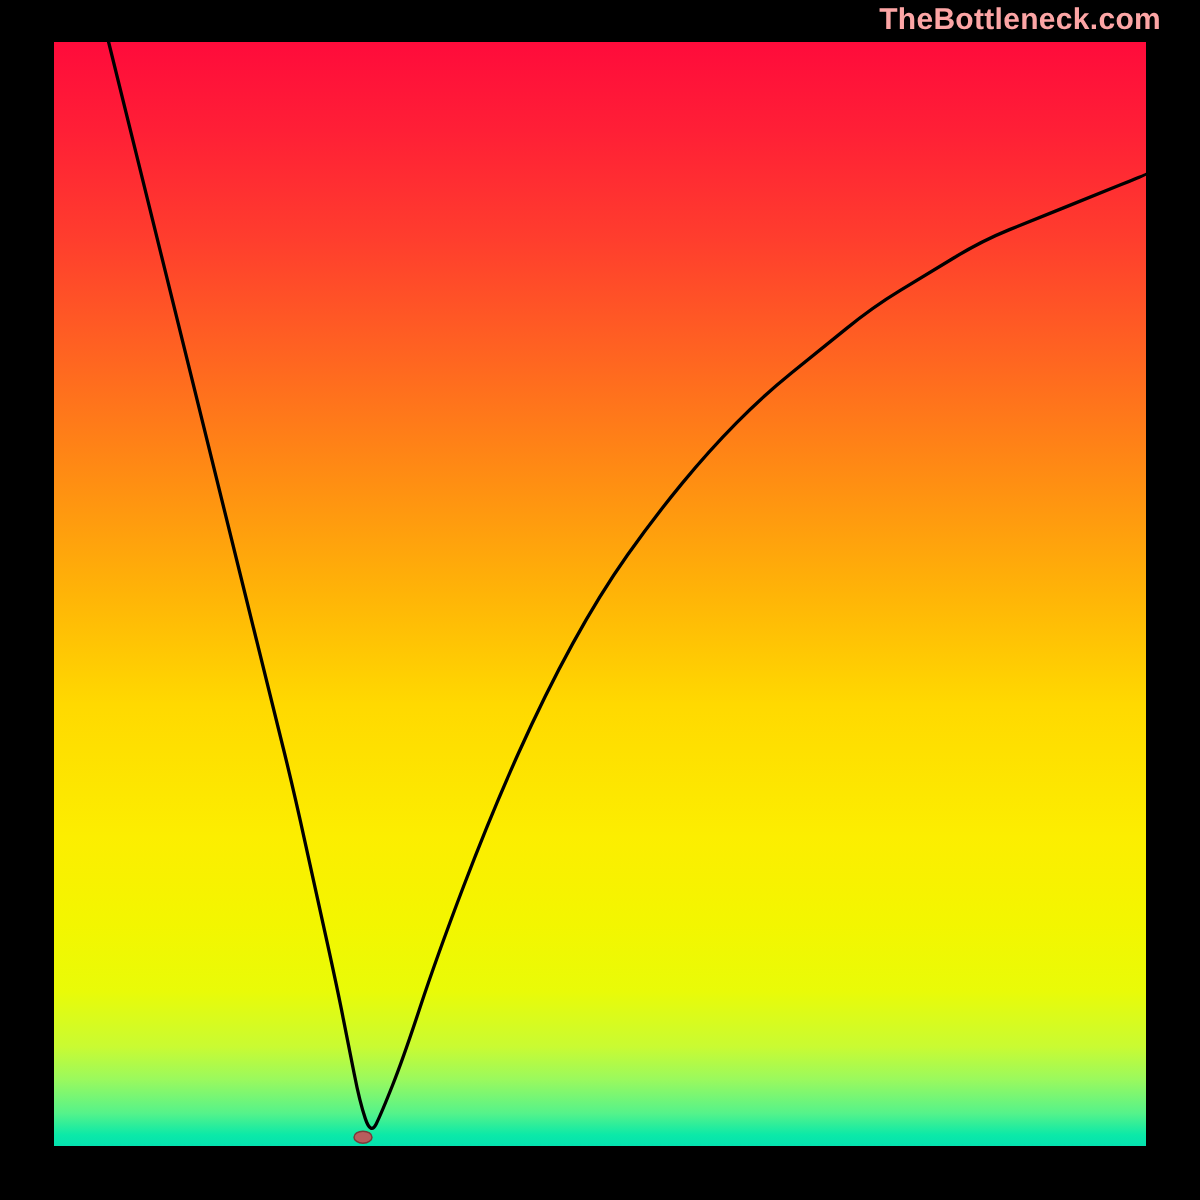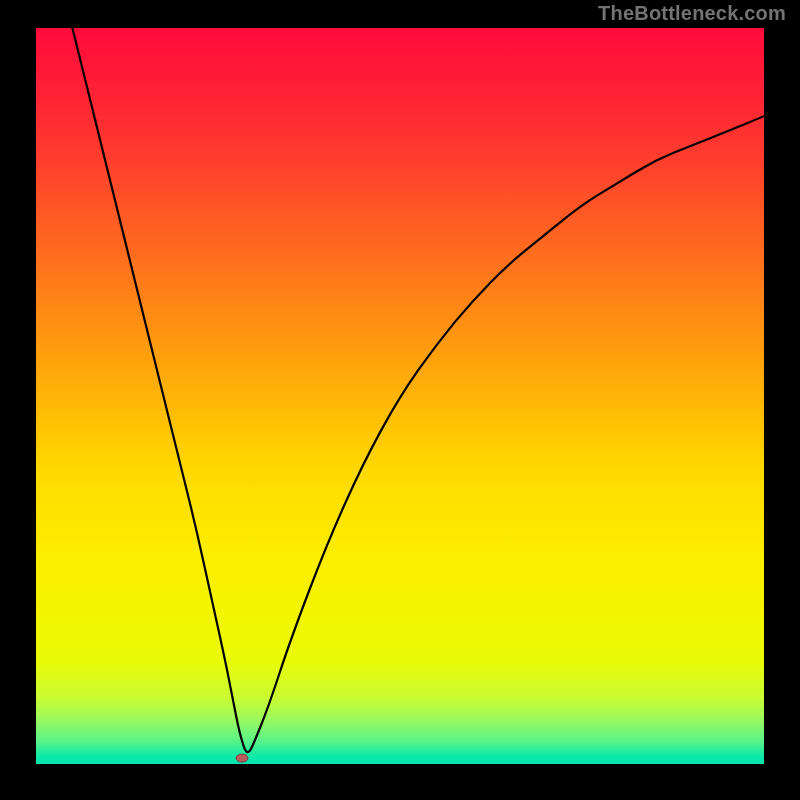--- a/index.html
+++ b/index.html
@@ -13,22 +13,22 @@
   }
   .frame {
     position: relative;
     width: 800px;
     height: 800px;
     background: #000;
   }
   .watermark {
     position: absolute;
     top: 2px;
-    right: 14px;
-    color: #737373;
+    right: 26px;
+    color: #fca5a5;
     font-size: 20px;
     font-weight: 600;
     letter-spacing: 0.2px;
     z-index: 5;
   }
   .plot-area {
     position: absolute;
     left: 36px;
     top: 28px;
     width: 728px;

